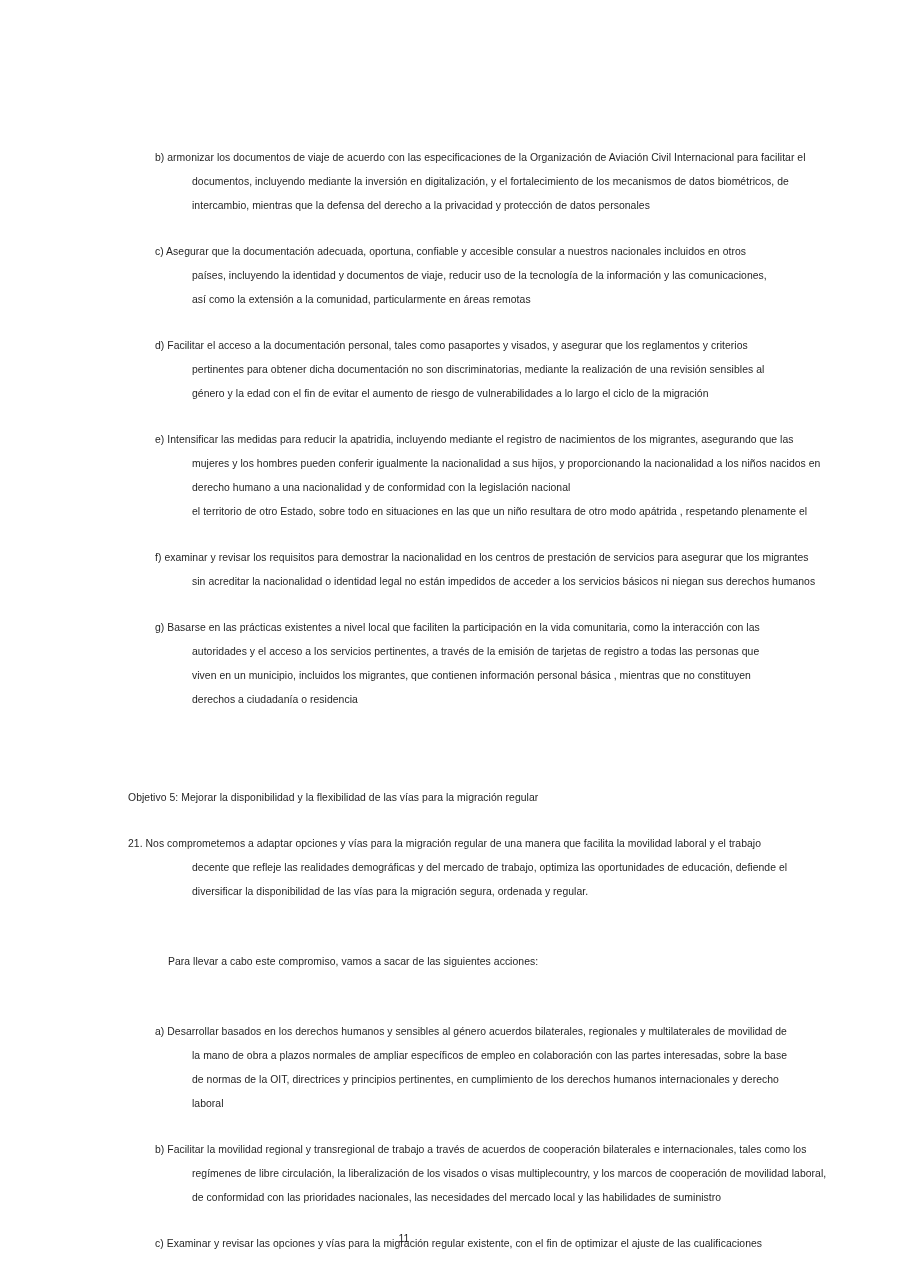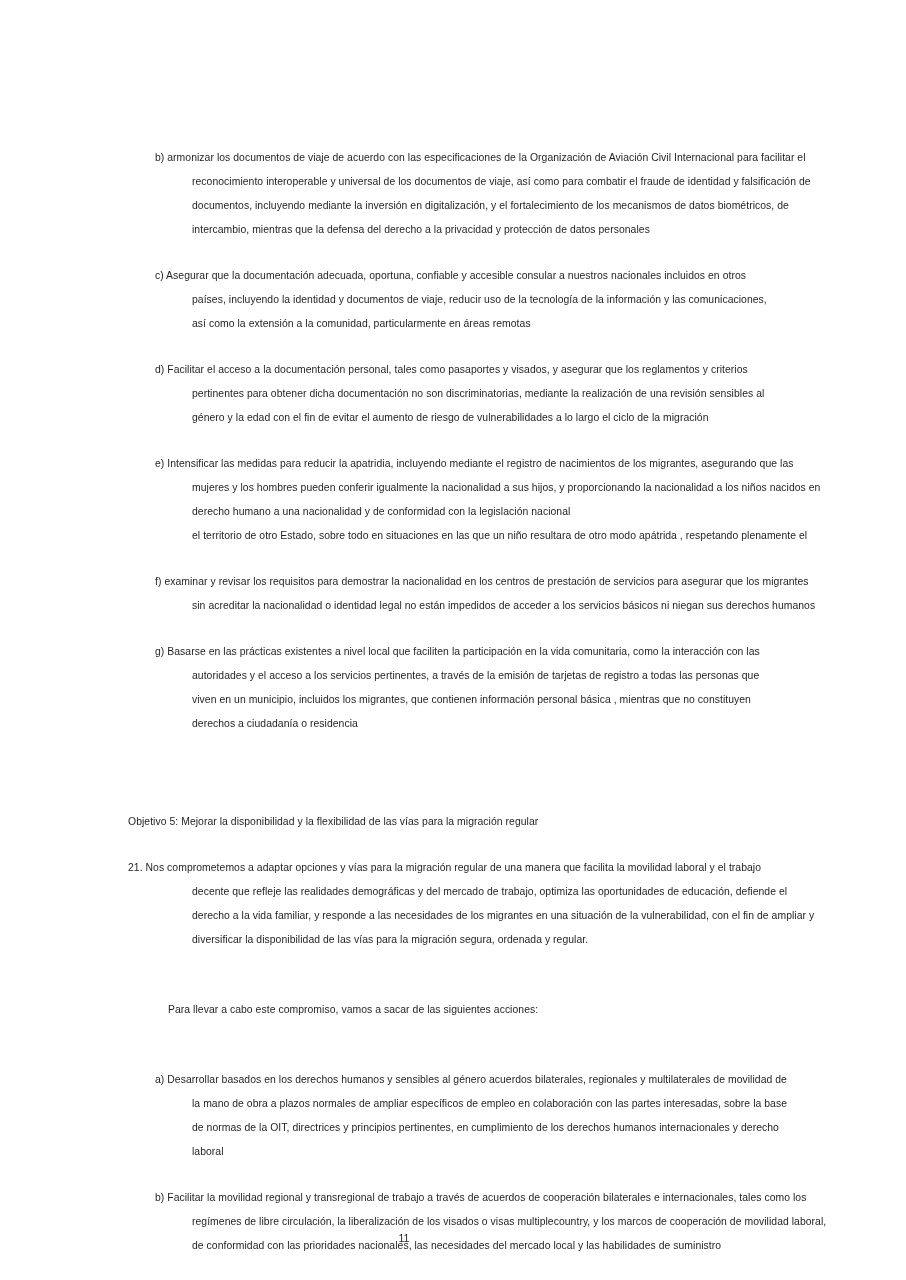--- a/index.html
+++ b/index.html
@@ -85,21 +85,20 @@
 
 <div class="page">
 
   <div class="content">
 
     <div class="block-top"></div>
 
     <div id="obj4-items">
         <div class="para item">
           <span class="line first">b) armonizar los documentos de viaje de acuerdo con las especificaciones de la Organización de Aviación Civil Internacional para facilitar el</span>
-          <span class="line">reconocimiento interoperable y universal de los documentos de viaje, así como para combatir el fraude de identidad y falsificación de</span>
           <span class="line">documentos, incluyendo mediante la inversión en digitalización, y el fortalecimiento de los mecanismos de datos biométricos, de</span>
           <span class="line">intercambio, mientras que la defensa del derecho a la privacidad y protección de datos personales</span>
         </div>
         <div class="para item">
           <span class="line first">c) Asegurar que la documentación adecuada, oportuna, confiable y accesible consular a nuestros nacionales incluidos en otros</span>
           <span class="line">países, incluyendo la identidad y documentos de viaje, reducir uso de la tecnología de la información y las comunicaciones,</span>
           <span class="line">así como la extensión a la comunidad, particularmente en áreas remotas</span>
         </div>
         <div class="para item">
           <span class="line first">d) Facilitar el acceso a la documentación personal, tales como pasaportes y visados, y asegurar que los reglamentos y criterios</span>
@@ -128,21 +127,20 @@
 
     <div class="para heading">
       <span class="line first">Objetivo 5: Mejorar la disponibilidad y la flexibilidad de las vías para la migración regular</span>
     </div>
 
     <div class="gap-sm"></div>
 
     <div class="para numbered" id="para21">
         <span class="line first">21. Nos comprometemos a adaptar opciones y vías para la migración regular de una manera que facilita la movilidad laboral y el trabajo</span>
         <span class="line">decente que refleje las realidades demográficas y del mercado de trabajo, optimiza las oportunidades de educación, defiende el</span>
-        <span class="line">derecho a la vida familiar, y responde a las necesidades de los migrantes en una situación de la vulnerabilidad, con el fin de ampliar y</span>
         <span class="line">diversificar la disponibilidad de las vías para la migración segura, ordenada y regular.</span>
       </div>
 
     <div class="gap-md"></div>
 
     <div class="para intro">
       <span class="line first">Para llevar a cabo este compromiso, vamos a sacar de las siguientes acciones:</span>
     </div>
 
     <div class="gap-md"></div>

